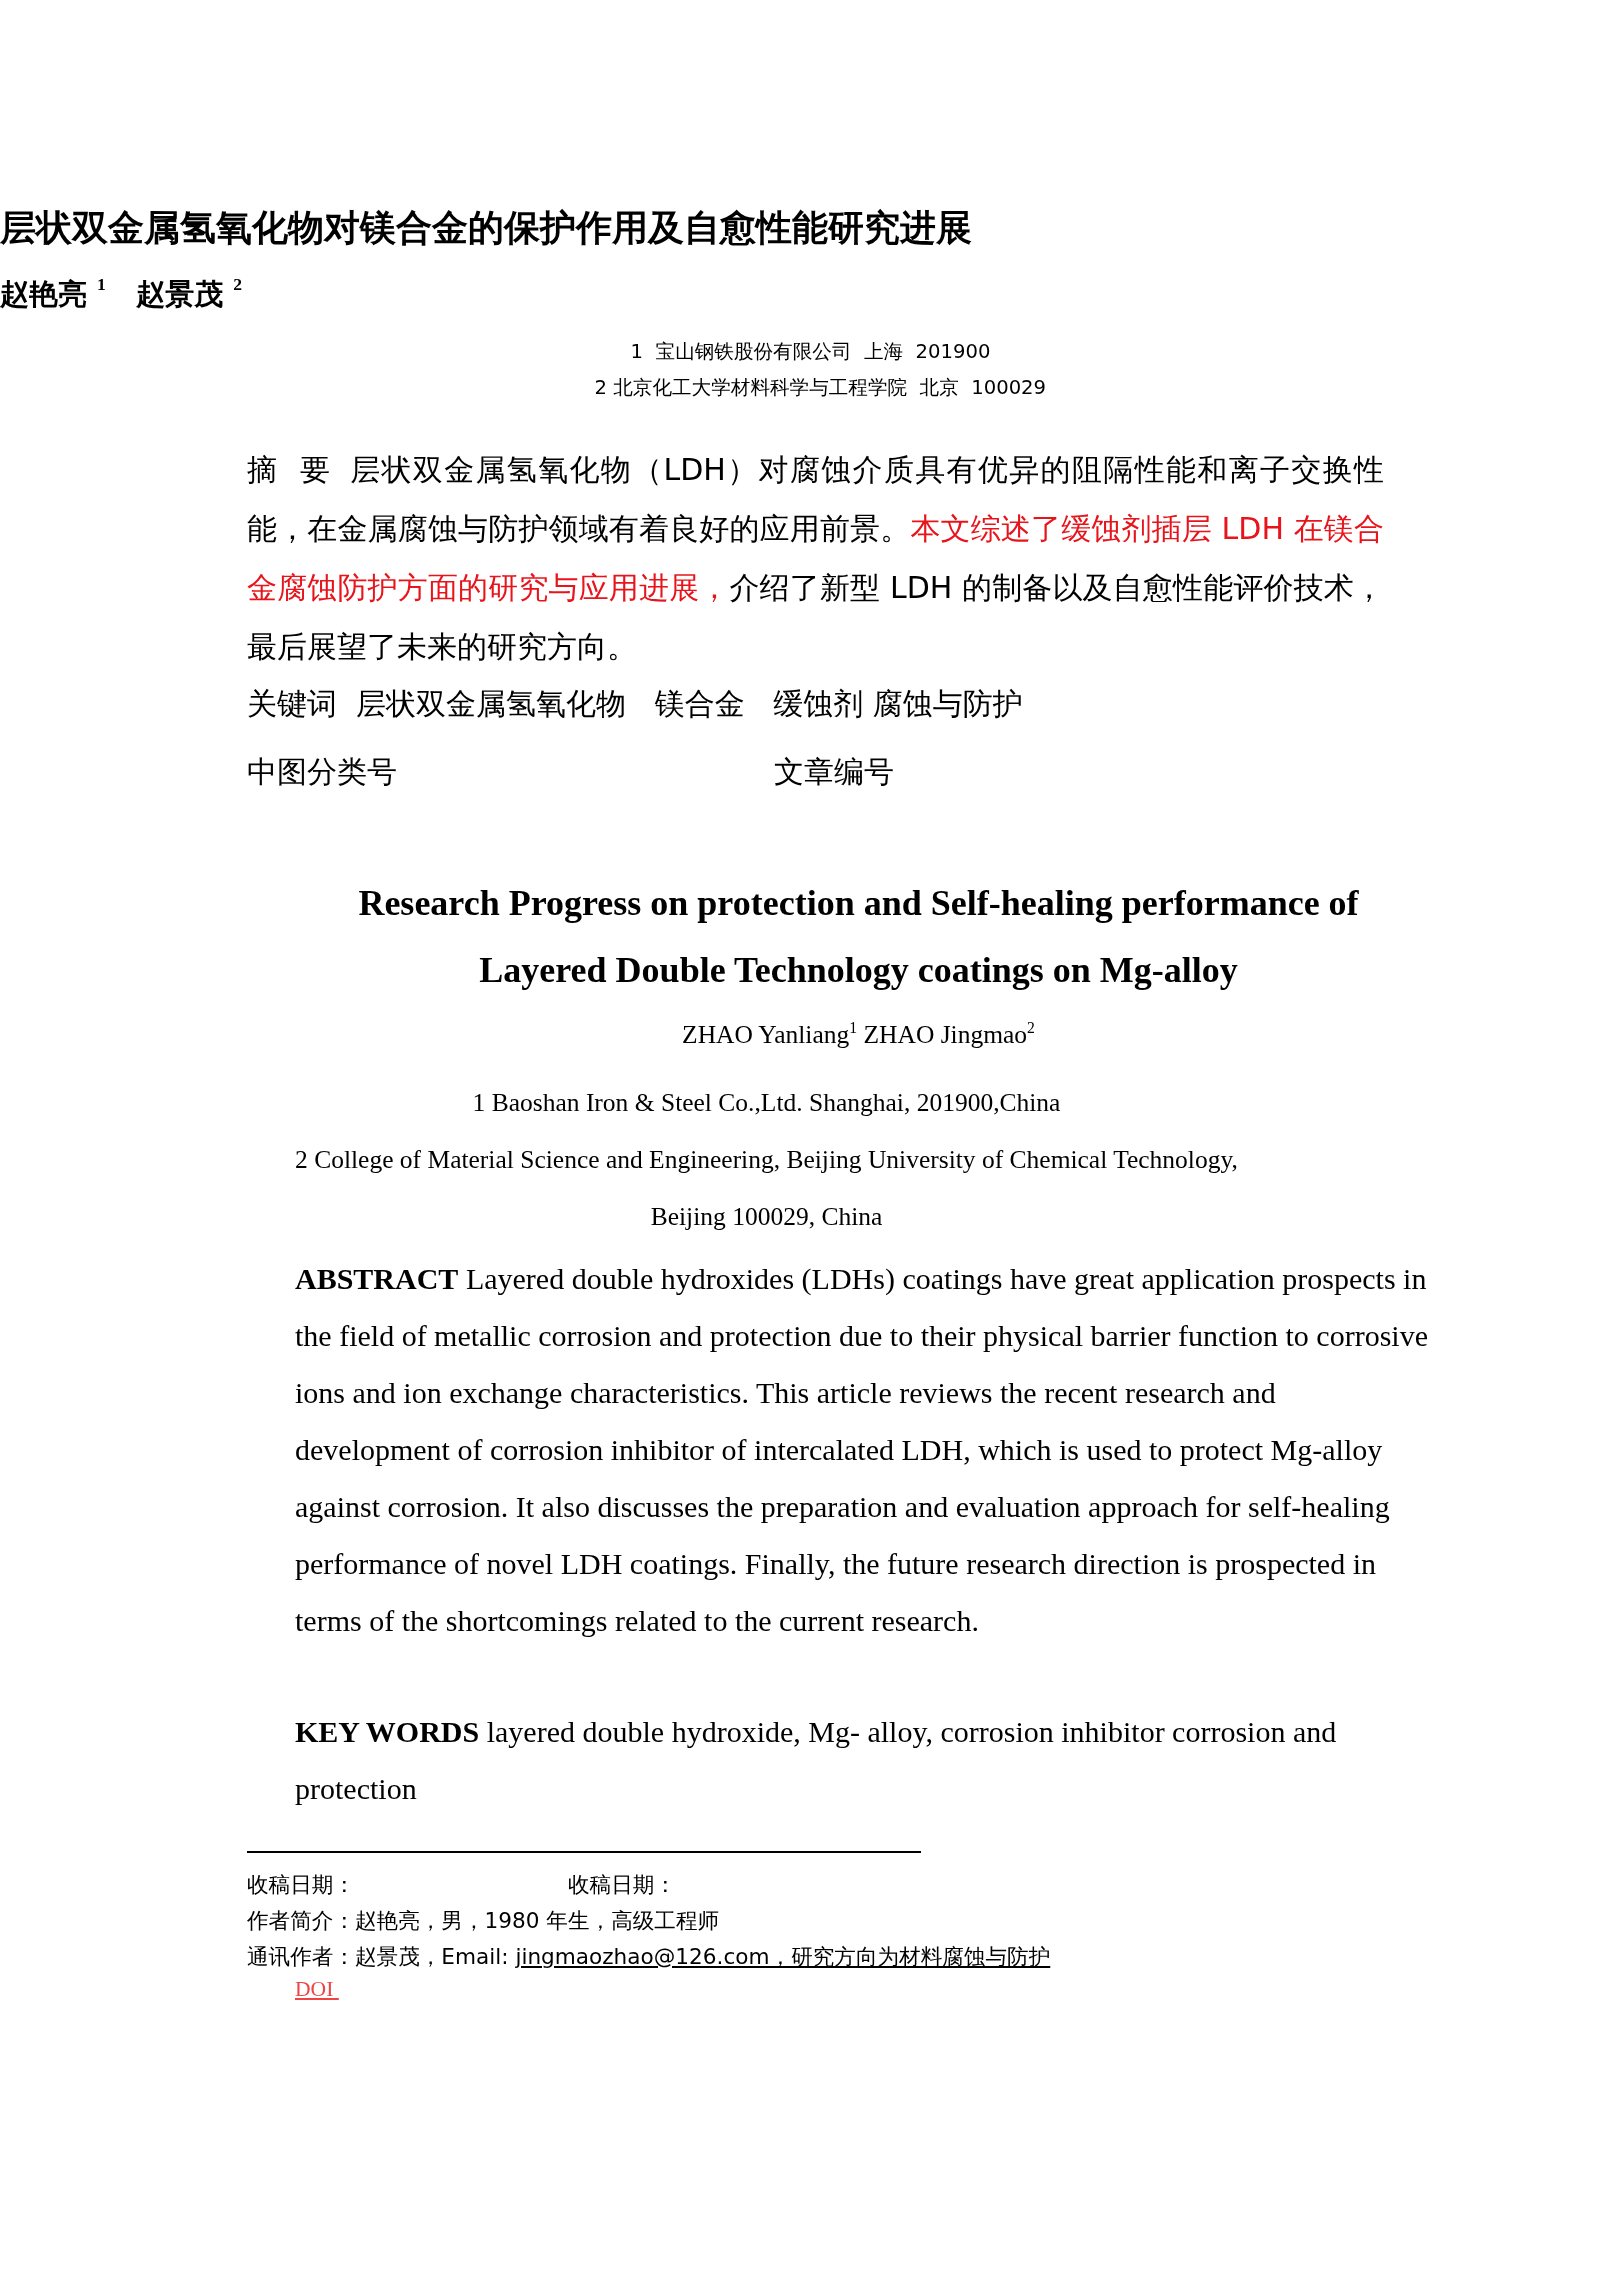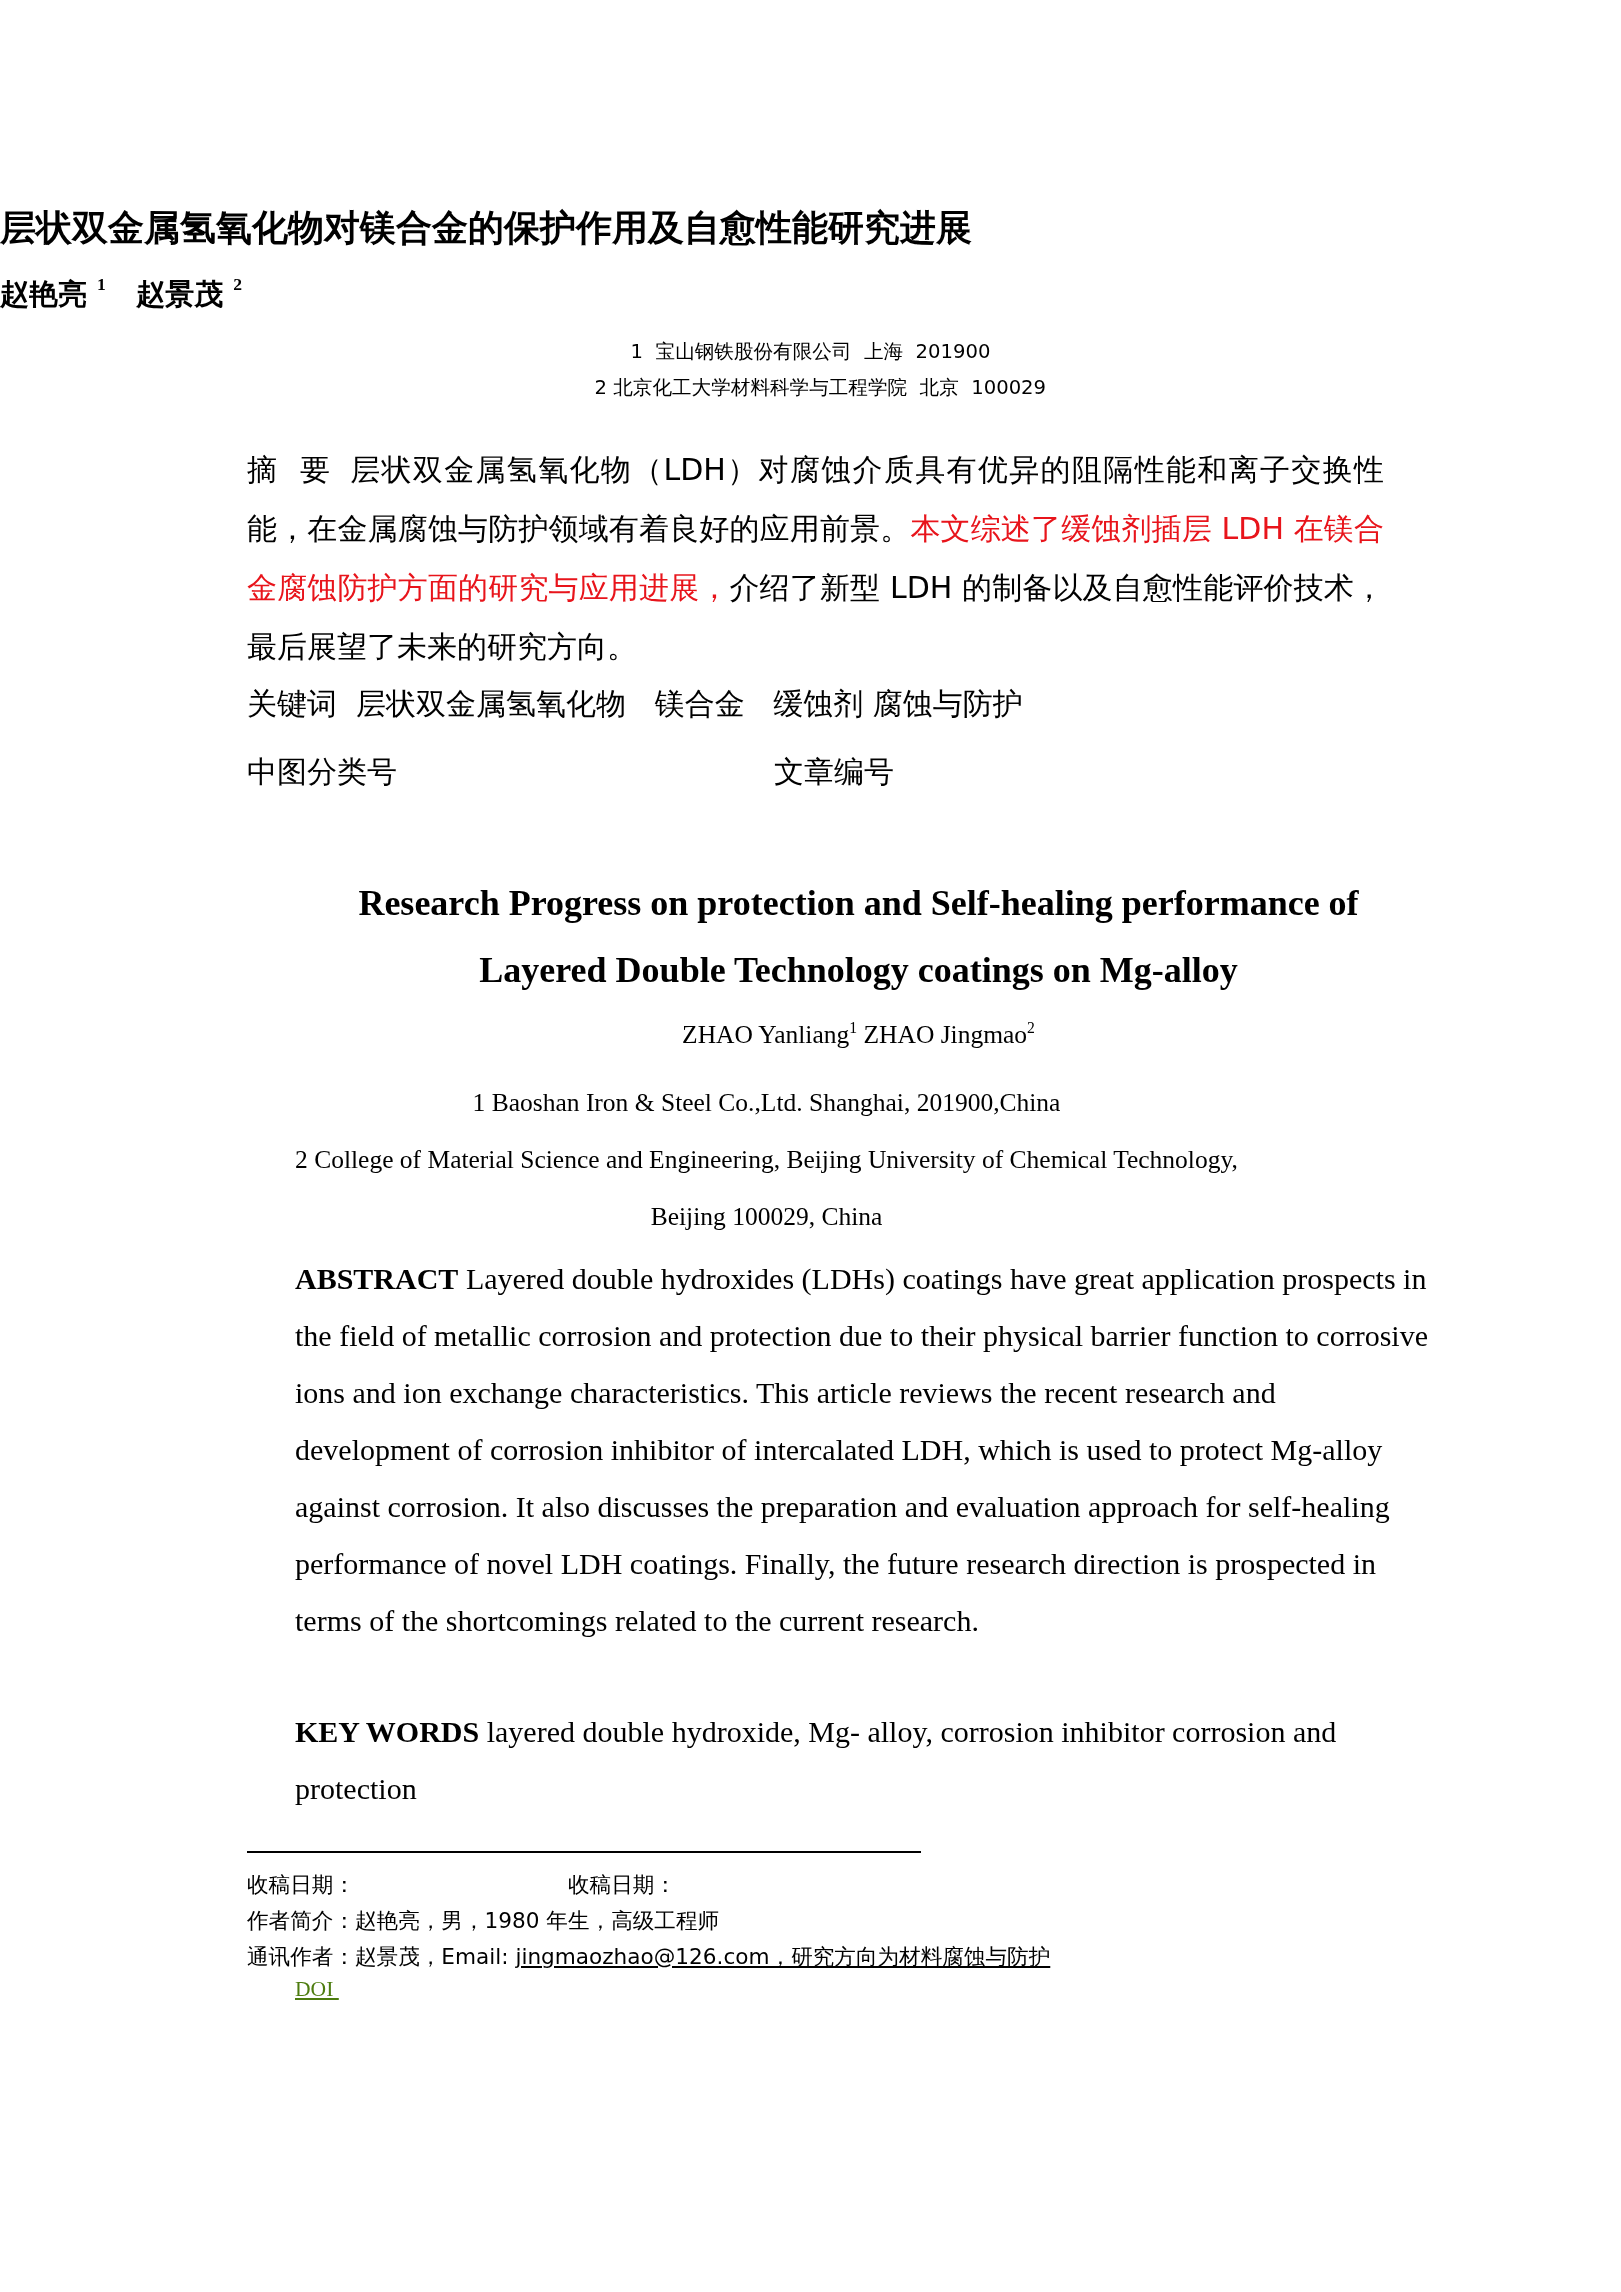--- a/index.html
+++ b/index.html
@@ -35,21 +35,21 @@
   #en-abstract b, #en-keywords b { font-weight: bold; }
   #en-keywords { left: 247px; width: 1137px; top: 1703px; font-size: 30px; line-height: 57px; }
 
   #footnote-rule { left: 247px; top: 1851px; width: 674px; height: 2px; background: #000; }
   .fn { left: 247px; font-size: 21.6px; white-space: pre; }
   #fn-received { top: 1870px; }
   #fn-accepted-wrap { left: 568px; top: 1870px; font-size: 21.6px; }
   #fn-bio { top: 1906px; }
   #fn-corr { top: 1942px; }
   #fn-corr .link { text-decoration: underline; }
-  #fn-doi { top: 1977px; color: #4d7c0f; text-decoration: underline; }
+  #fn-doi { top: 1977px; color: #ef4444; text-decoration: underline; }
 </style>
 </head>
 <body>
 
 <div id="cn-title" class="abs cn">层状双金属氢氧化物对镁合金的保护作用及自愈性能研究进展</div>
 
 <div id="cn-authors" class="abs cn">
   <span>赵艳亮</span>
   <sup>1</sup>
   <span>&nbsp;</span>

